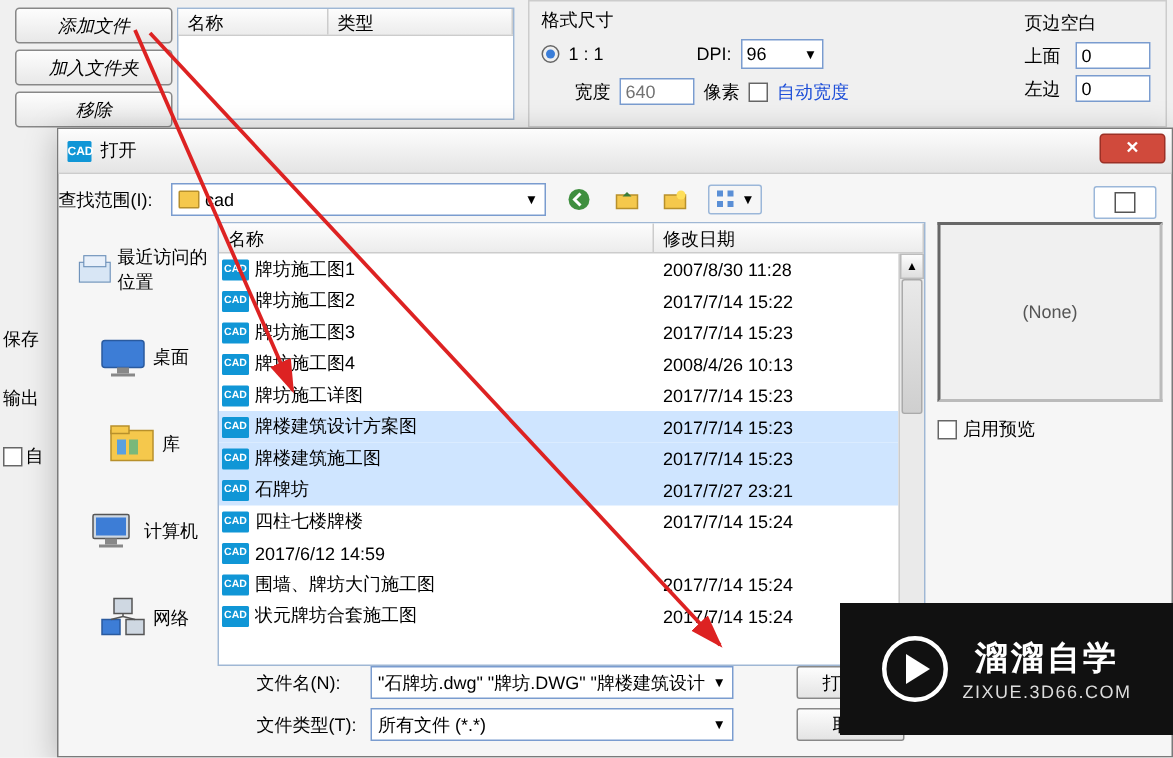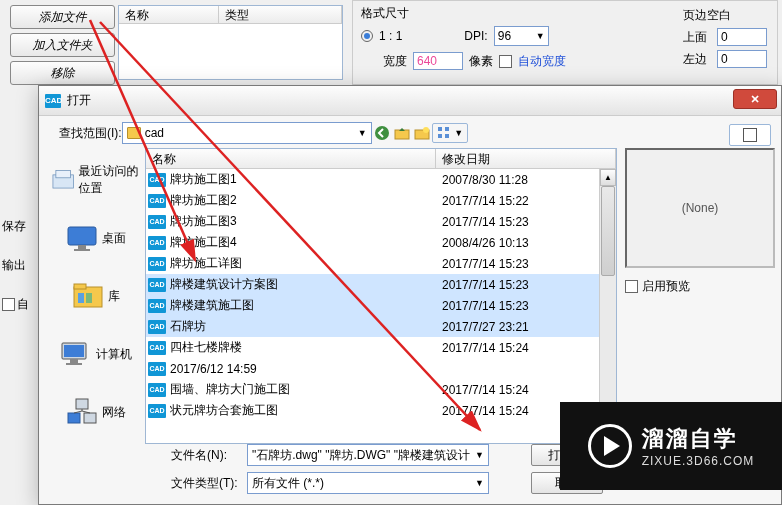--- a/index.html
+++ b/index.html
@@ -19,21 +19,21 @@
   .margin-block { position: absolute; right: 10px; top: 6px; }
   .margin-row { display:flex; align-items:center; gap:6px; margin-bottom:4px; }
 
   .left-labels { position:absolute; left:2px; top:218px; font-size:12px; color:#000; width:34px; }
   .left-labels div { margin-bottom: 22px; }
 
   .dialog { position: absolute; left: 38px; top: 85px; width: 744px; height: 420px; background: #f6f6f6; border: 1px solid #7a7a7a; box-shadow: 0 4px 20px rgba(0,0,0,.25); }
   .dlg-title { height: 30px; background: linear-gradient(#fdfdfd,#e4e4e4); display: flex; align-items: center; padding: 0 6px; border-bottom: 1px solid #ccc; }
   .dlg-cad-icon { width:16px; height:14px; background:#1096d6; color:#fff; font-size:8px; font-weight:bold; text-align:center; line-height:14px; border-radius:1px; margin-right:6px; }
   .dlg-close { position:absolute; right:4px; top:3px; width:44px; height:20px; background:#d04a3c; border:1px solid #9b3026; border-radius:3px; color:#fff; text-align:center; line-height:18px; font-size:11px; font-weight:bold; }
-  .dlg-toolbar { display:flex; align-items:center; gap:0; padding:6px 20px; }
+  .dlg-toolbar { display:flex; align-items:center; gap:12px; padding:6px 0; }
   .look-in { width: 250px; height: 22px; border:1px solid #7a9ccf; background:#fff; display:flex; align-items:center; padding:0 4px; gap:4px; }
   .folder-ic { width:14px; height:12px; background:#f5c84c; border:1px solid #b8902b; border-radius:1px; }
   .tb-ic { width:20px; height:20px; display:flex; align-items:center; justify-content:center; border-radius:2px; }
   .tb-ic svg { width:16px; height:16px; }
   .square-tool { width:42px; height:22px; border:1px solid #9bb7d9; border-radius:2px; position:absolute; right:10px; top:38px; background:#fff; display:flex; align-items:center; justify-content:center; }
   .square-tool::after { content:""; width:12px; height:12px; border:1px solid #555; transform: rotate(0deg); }
 
   .dlg-body { display:flex; position:absolute; left:6px; right:6px; top:62px; bottom:60px; }
   .places-bar { width:100px; display:flex; flex-direction:column; align-items:center; gap:2px; padding-top:4px; }
   .place { width:90px; height:56px; display:flex; flex-direction:row; align-items:center; justify-content:center; gap:2px; cursor:default; }
@@ -64,21 +64,21 @@
   .ft-row { display:flex; align-items:center; gap:6px; margin-bottom:6px; }
   .ft-lbl { width:70px;margin-left:20px; }
   .ft-combo { width:242px; height:22px; border:1px solid #7a9ccf; background:#fff; display:flex; align-items:center; justify-content:space-between; padding:0 4px; }
   .ft-btn { width:72px; height:22px; background:linear-gradient(#fdfdfd,#e4e4e4); border:1px solid #888; border-radius:2px; text-align:center; line-height:20px; }
 
   .arrow-red { position:absolute; pointer-events:none; }
 
   .watermark { position:absolute; right:0; bottom:15px; width:222px; height:88px; background:#111; color:#fff; display:flex; align-items:center; justify-content:center; gap:10px; }
   .wm-play { width:44px; height:44px; border:3px solid #fff; border-radius:50%; display:flex; align-items:center; justify-content:center; }
   .wm-play::after { content:""; border-left:16px solid #fff; border-top:10px solid transparent; border-bottom:10px solid transparent; margin-left:4px; }
-  .wm-text { display:flex; flex-direction:column; }
+  .wm-text { display:flex; flex-direction:column;align-items:center; }
   .wm-cn { font-size:22px; font-weight:bold; letter-spacing:2px; }
   .wm-en { font-size:12px; letter-spacing:1px; color:#ddd; }
 </style>
 </head>
 <body>
 
 <div class="top-left-buttons">
   <div class="btn">添加文件</div>
   <div class="btn">加入文件夹</div>
   <div class="btn">移除</div>
@@ -101,21 +101,21 @@
         <span style="width:50px"></span>
         <span>DPI:</span>
         <div class="dpi-sel">
           <span>96</span>
           <span class="chevdown">▼</span>
         </div>
       </div>
       <div class="settings-row">
         <span style="width:16px"></span>
         <span>宽度</span>
-        <input class="num-input" style="color: #ec4899;" value="640">
+        <input class="num-input" style="color: #737373;" value="640">
         <span>像素</span>
         <span class="chk"></span>
         <span style="color:#1d4ed8">自动宽度</span>
       </div>
     </div>
     <div class="margin-block">
       <div>页边空白</div>
       <div class="margin-row" style="margin-top:4px;">
         <span style="width:28px">上面</span>
         <input class="num-input" value="0" style="">

